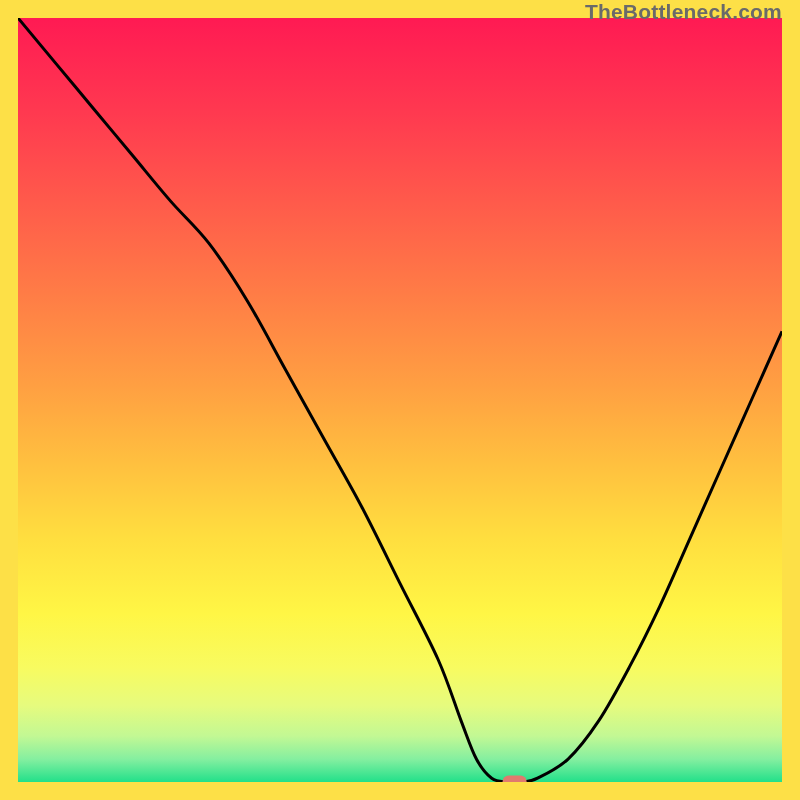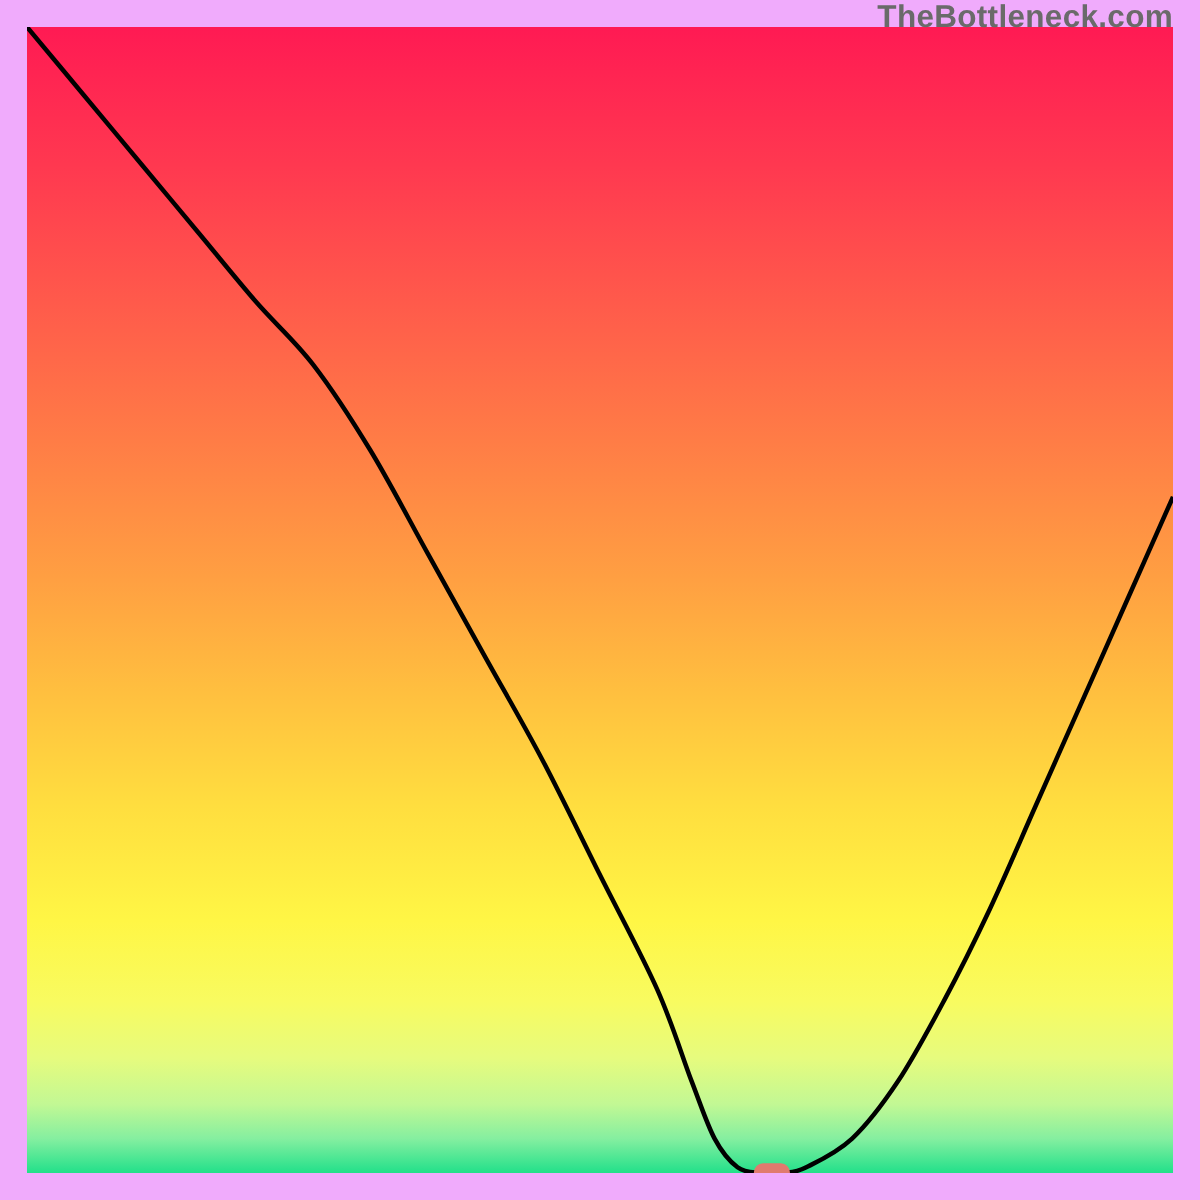--- a/index.html
+++ b/index.html
@@ -8,21 +8,21 @@
     width: 800px;
     height: 800px;
     background: #000;
     overflow: hidden;
     font-family: Arial, Helvetica, sans-serif;
   }
   .frame {
     position: relative;
     width: 800px;
     height: 800px;
-    background: #f0abfc;
+    background: #fde047;
   }
   .plot-area {
     position: absolute;
     left: 18px;
     top: 18px;
     width: 764px;
     height: 764px;
   }
   .gradient-bg {
     position: absolute;

